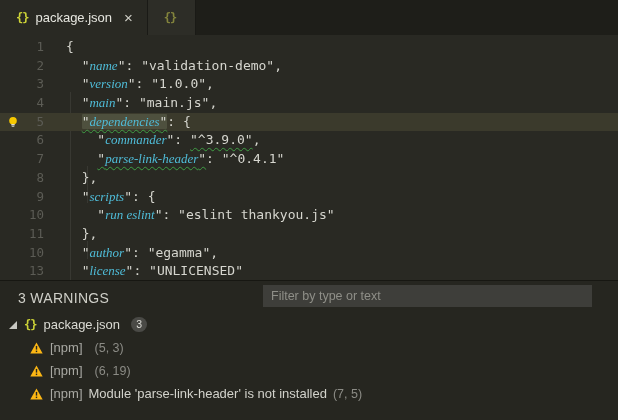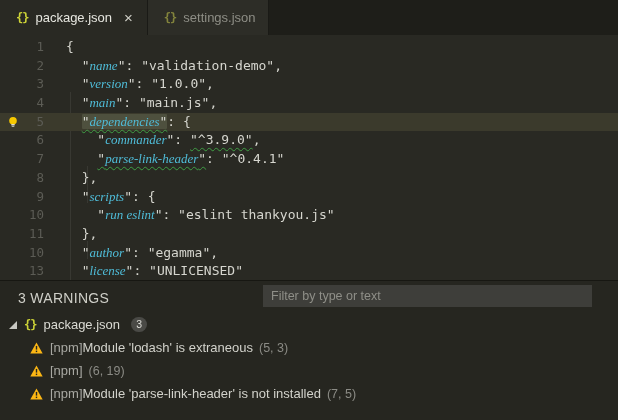--- a/index.html
+++ b/index.html
@@ -60,38 +60,37 @@
   .twisty { width:10px; height:10px; margin-right:6px; flex:0 0 10px; }
   .file-row .json-icon { color:#cdd337; font-size:12px; margin-right:7px; }
   .file-name { color:#dadad3; }
   .badge {
     margin-left:11px; background:#4a4a46; color:#dcdcd6; border-radius:9px;
     min-width:16px; height:15px; line-height:15px; text-align:center;
     font-size:10.5px; padding:0 5px; display:inline-block;
   }
   .problem-row { padding-left:30px; }
   .warn-icon { width:13px; height:12px; margin-right:7px; flex:0 0 13px; }
-  .src { color:#a8a8a2; margin-right:0; }
+  .src { color:#a8a8a2; margin-right:6px; }
   .msg { color:#d2d2cb; }
   .loc { color:#8b8b85; margin-left:6px; font-size:12.5px; }
 </style>
 </head>
 <body>
 
 <div class="window">
 
   <div class="tabbar">
     <div class="tab active">
       <span class="json-icon">{}</span>
       <span class="tab-label">package.json</span>
       <span class="tab-close">×</span>
     </div>
     <div class="tab">
       <span class="json-icon">{}</span>
-      <span class="tab-label">settings.json</span>
     </div>
   </div>
 
   <div class="editor">
     <div class="indent-guide ig1"></div>
     <div class="indent-guide ig2"></div>
     <div class="indent-guide ig3"></div>
 
     <div class="line">
       <span class="glyph"></span>
@@ -194,21 +193,20 @@
         <span class="badge">3</span>
       </div>
 
       <div class="tree-row problem-row">
         <svg class="warn-icon" viewBox="0 0 13 12">
           <path d="M6.5 0.6 L12.7 11.5 H0.3 Z" fill="#fcb714"></path>
           <rect x="5.8" y="3.9" width="1.4" height="3.7" fill="#262620"></rect>
           <rect x="5.8" y="8.6" width="1.4" height="1.5" fill="#262620"></rect>
         </svg>
         <span class="src">[npm]</span>
-        <span class="msg">Module 'lodash' is extraneous</span>
         <span class="loc">(5, 3)</span>
       </div>
 
       <div class="tree-row problem-row">
         <svg class="warn-icon" viewBox="0 0 13 12">
           <path d="M6.5 0.6 L12.7 11.5 H0.3 Z" fill="#fcb714"></path>
           <rect x="5.8" y="3.9" width="1.4" height="3.7" fill="#262620"></rect>
           <rect x="5.8" y="8.6" width="1.4" height="1.5" fill="#262620"></rect>
         </svg>
         <span class="src">[npm]</span>

